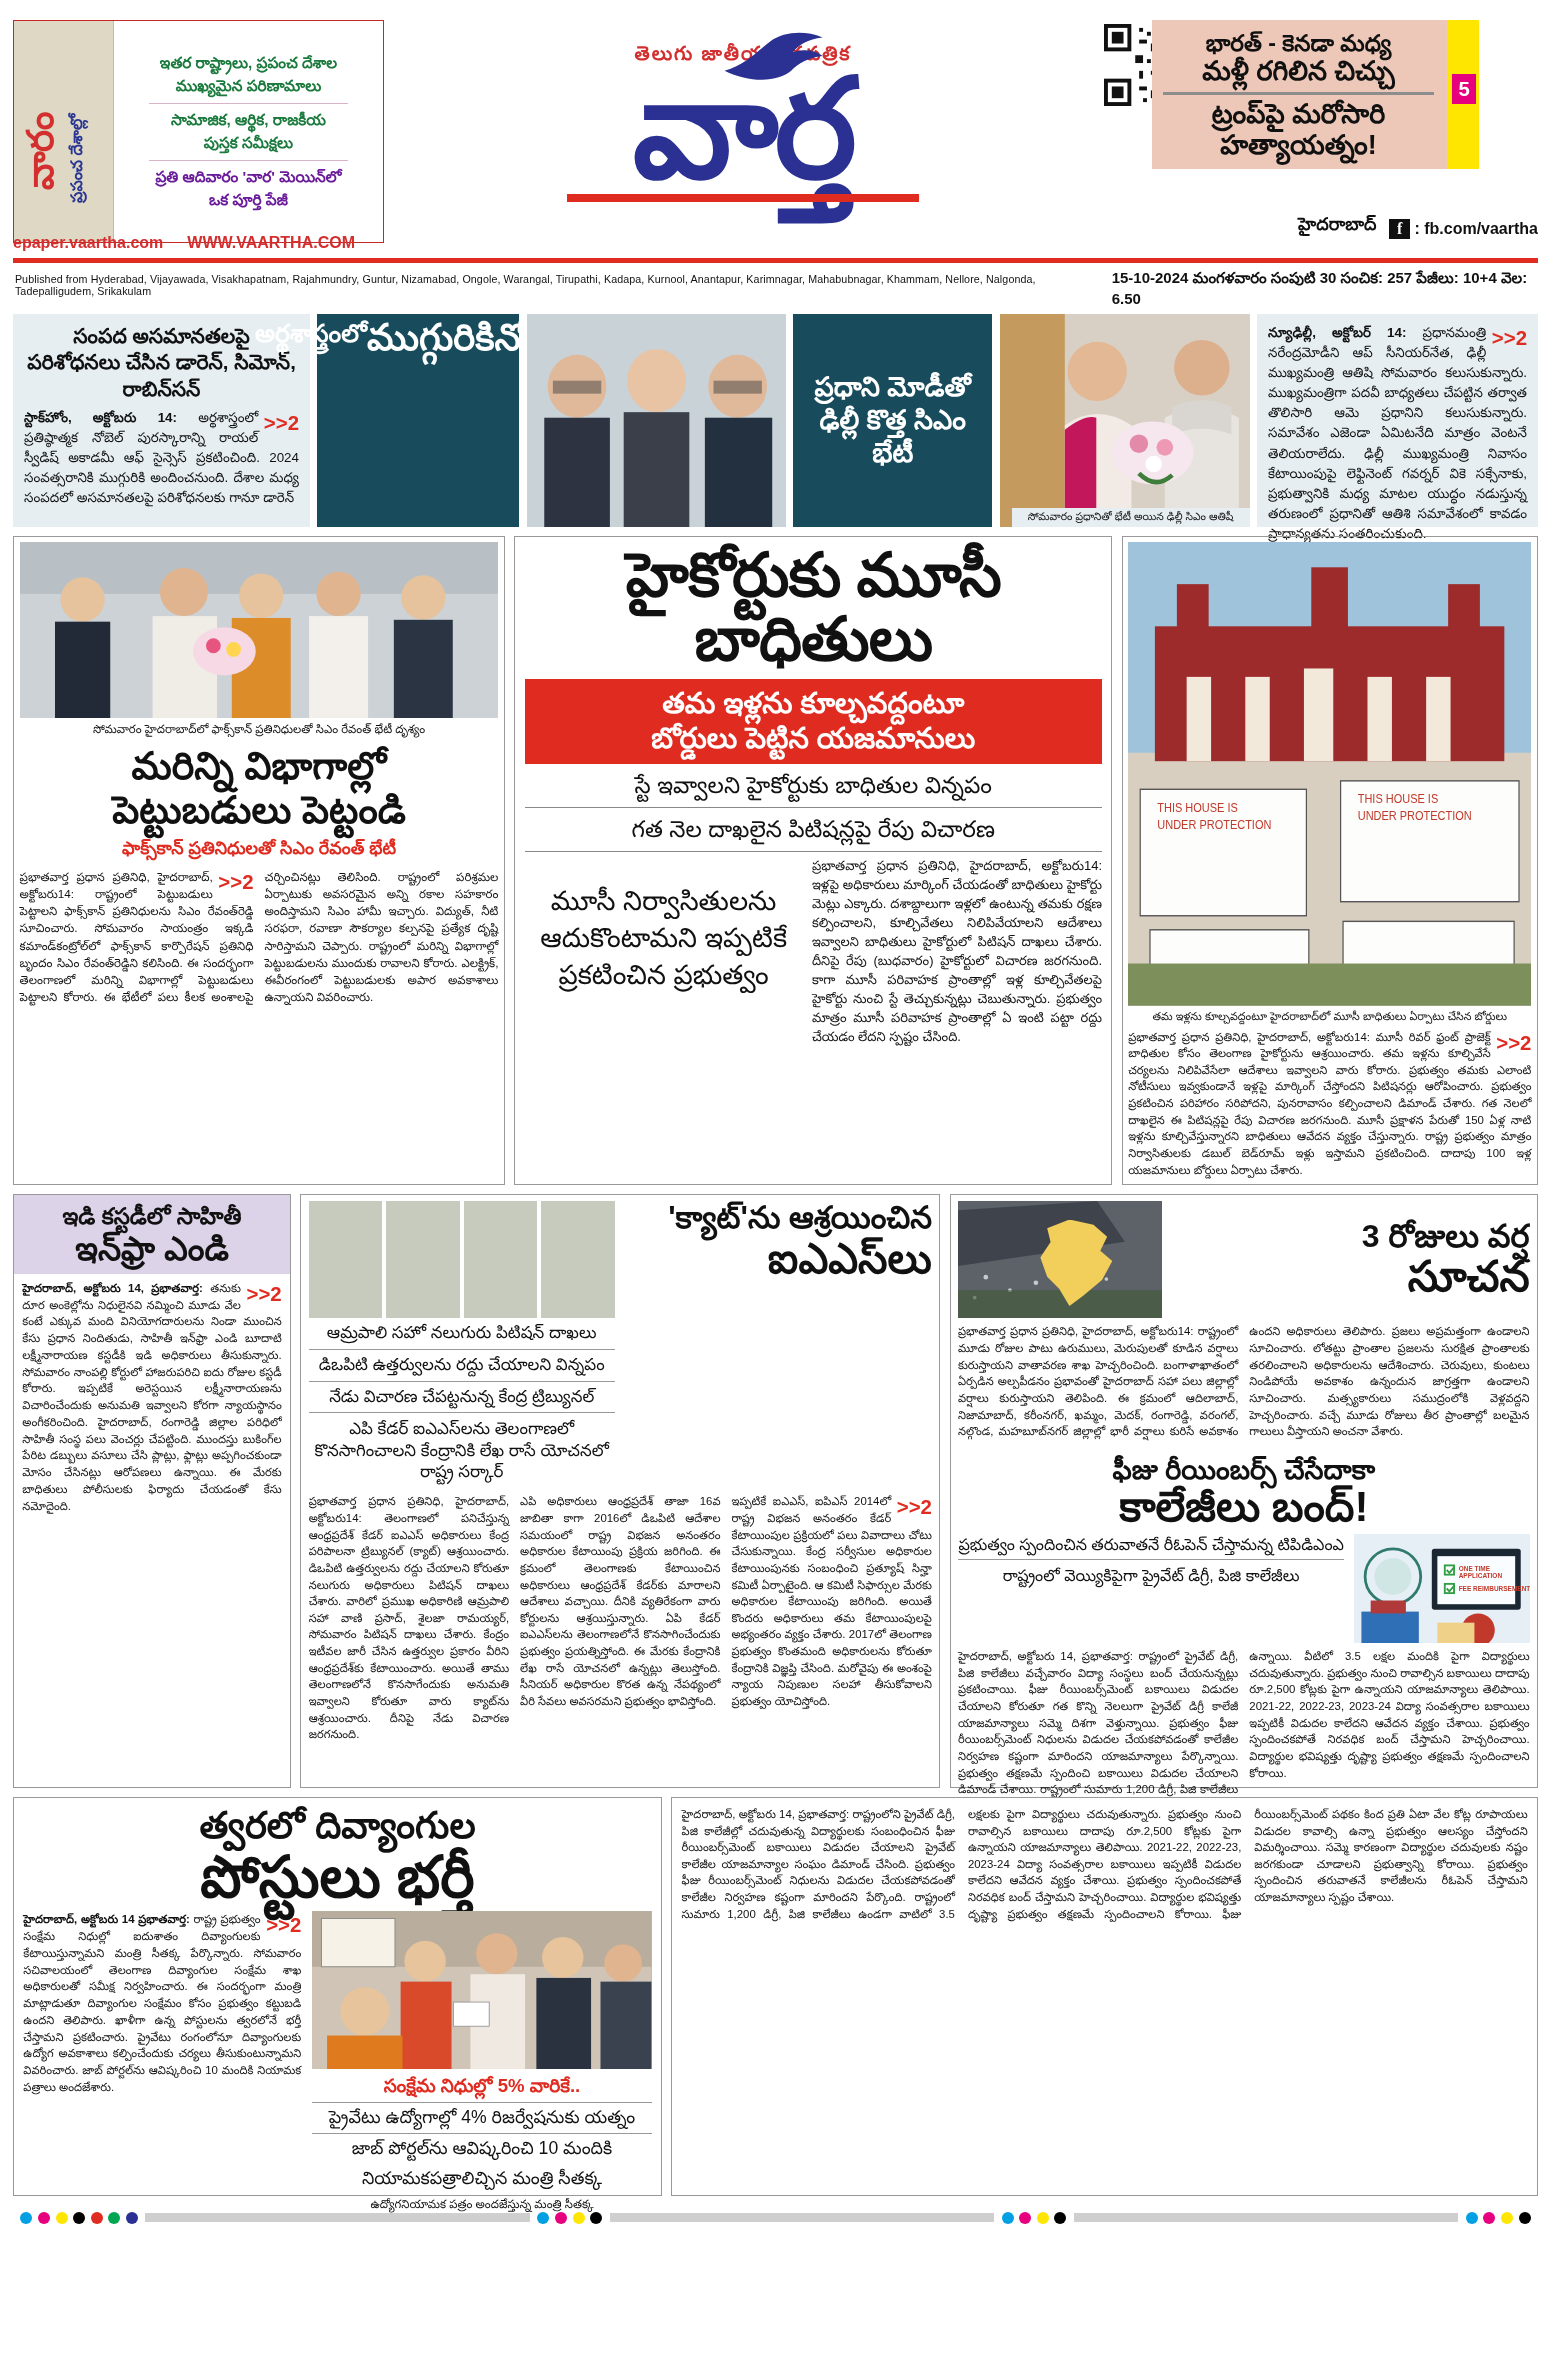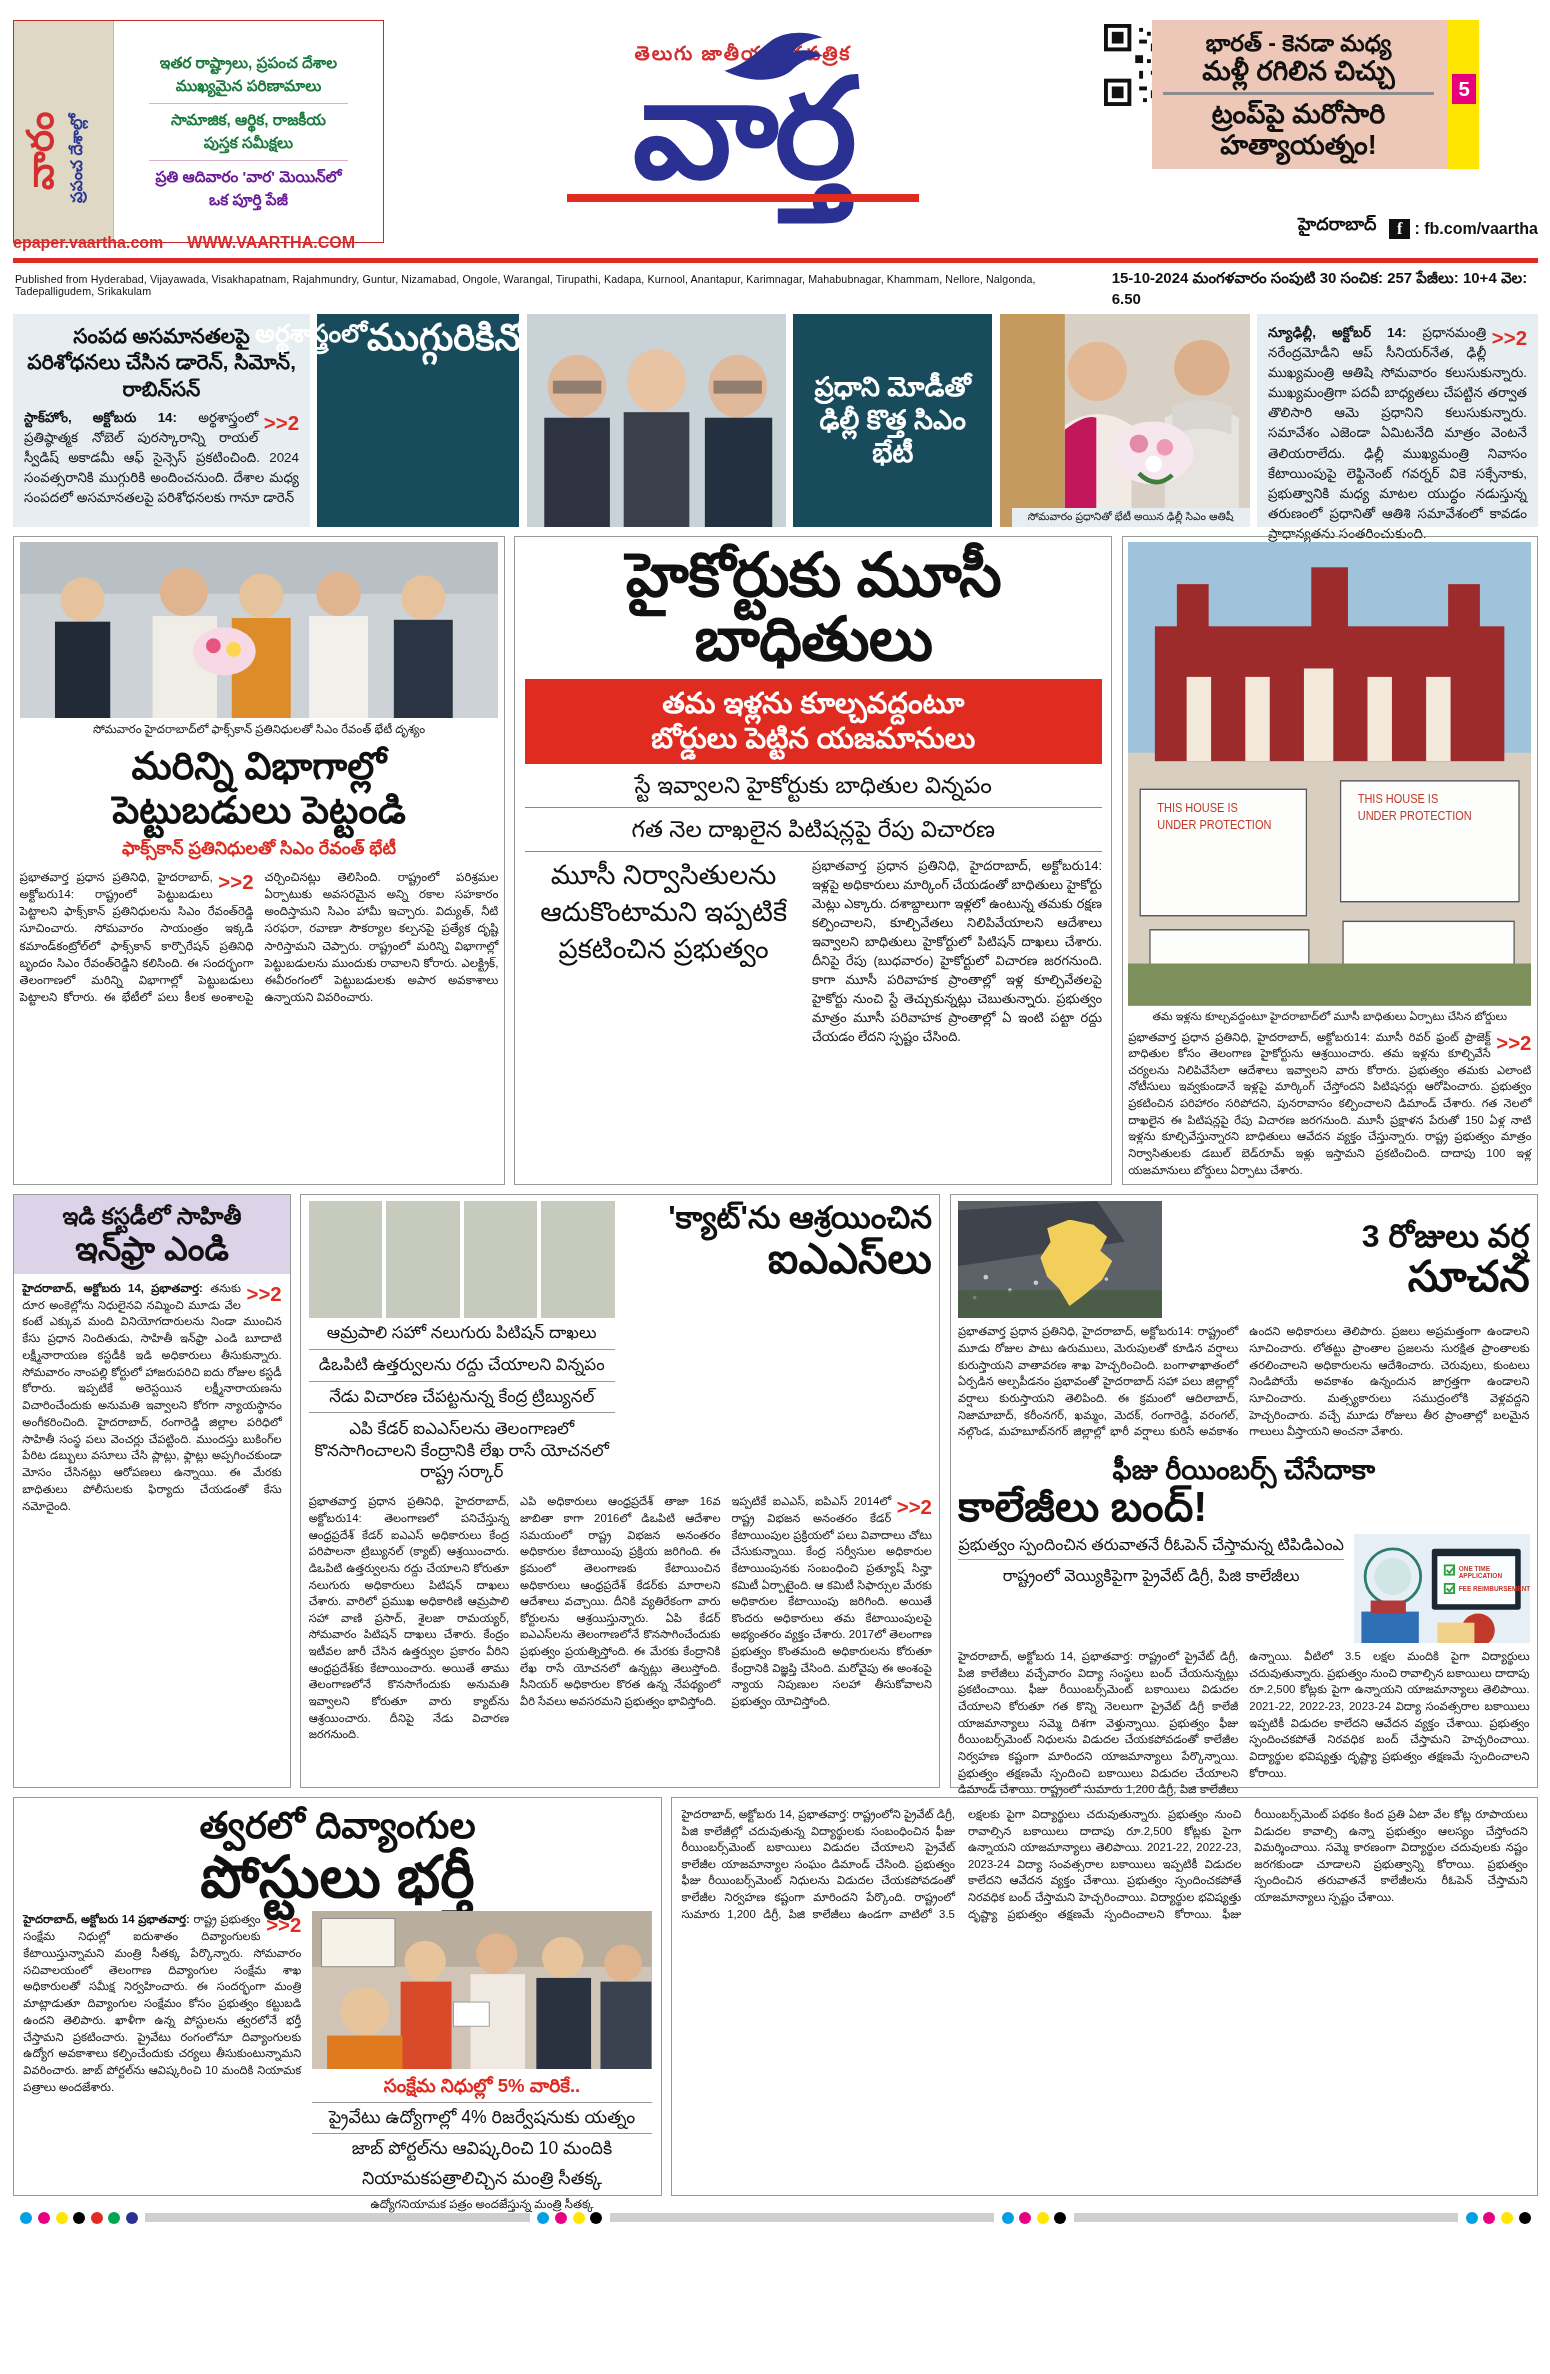--- a/index.html
+++ b/index.html
@@ -102,21 +102,21 @@
   .body-2col { column-count: 2; column-gap: 11px; font-size: 11.7px; line-height: 1.47;
                text-align: justify; }
 
   .lead-col2 { width: 598px; border: 0.9px solid #999; padding: 7.4px 9.3px; }
   .hl1 { font-size: 61px; font-weight: bold; text-align: center; line-height: 1.04; letter-spacing: -0.9px; }
   .redbar { background: #e02b20; color: #fff; font-size: 29px; font-weight: bold; text-align: center;
             line-height: 1.22; padding: 7.4px 5.6px; margin-top: 7.4px; }
   .deck { font-size: 23px; text-align: center; padding: 7.4px 0 5.6px; line-height: 1.3; }
   .deck-sep { height: 0.9px; background: #888; }
   .two-under { display: flex; gap: 9.3px; margin-top: 5.6px; }
-  .under-l { width: 278px; font-size: 27px; text-align: center; line-height: 1.36; }
+  .under-l { width: 278px; font-size: 27px; text-align: center; line-height: 1.36; margin-top: 26px; }
   .under-r { flex: 1; font-size: 13px; line-height: 1.46; text-align: justify; }
 
   .lead-col3 { flex: 1; border: 0.9px solid #999; padding: 5.6px; display: flex; flex-direction: column; }
   .hc-photo { background: #b9ccd6; flex: 1; position: relative; overflow: hidden; }
   .hc-cap { font-size: 11px; text-align: center; padding: 3.7px 1.9px; }
   .hc-body { font-size: 11.4px; line-height: 1.46; text-align: justify; }
 
   
   .mid { display: flex; gap: 9.3px; margin-top: 9.3px; height: 594px; }
   .mid-a { width: 278px; border: 0.9px solid #999; display: flex; flex-direction: column; }
@@ -144,21 +144,21 @@
   .wx-img { width: 204px; height: 117px; background: #55565a; position: relative; overflow: hidden; }
   .tg-map { position: absolute; left: 58%; top: 16%; width: 42%; height: 74%;
             background: #f2cf5b; transform: translateX(-50%);
             clip-path: polygon(42% 0%, 70% 6%, 86% 20%, 78% 36%, 92% 48%, 80% 70%, 58% 88%,
                                42% 100%, 30% 80%, 16% 66%, 8% 44%, 20% 26%, 16% 10%); }
   .wx-title1 { font-size: 32px; font-weight: bold; line-height: 1.1; text-align: right; }
   .wx-title2 { font-size: 43px; font-weight: bold; line-height: 1.05; text-align: right; }
   .wx-body { font-size: 11.4px; line-height: 1.46; text-align: justify; margin-top: 5.6px; column-count: 2; column-gap: 11px; }
   .hr-thin { height: 0.9px; background: #999; margin: 7.4px 0; }
   .fee-t1 { font-size: 27px; font-weight: bold; text-align: center; line-height: 1.12; }
-  .fee-t2 { font-size: 42px; font-weight: bold; line-height: 1.05; }
+  .fee-t2 { font-size: 42px; font-weight: bold; text-align: center; line-height: 1.05; }
   .fee-row { display: flex; gap: 9.3px; margin-top: 4.6px; }
   .fee-deck { flex: 1; font-size: 16px; line-height: 1.32; text-align: center; }
   .fee-deck .sep { height: 0.9px; background: #999; margin: 4.6px 0; }
   .fee-img { width: 176px; height: 109px; background: #dfe7ef; position: relative; overflow: hidden; }
   .fee-body { font-size: 11.4px; line-height: 1.46; text-align: justify; column-count: 2;
               column-gap: 11px; margin-top: 5.6px; }
 
   
   .bot { display: flex; gap: 9.3px; margin-top: 9.3px; height: 399px; }
   .bot-a { width: 649px; border: 0.9px solid #999; padding: 7.4px 9.3px; }

